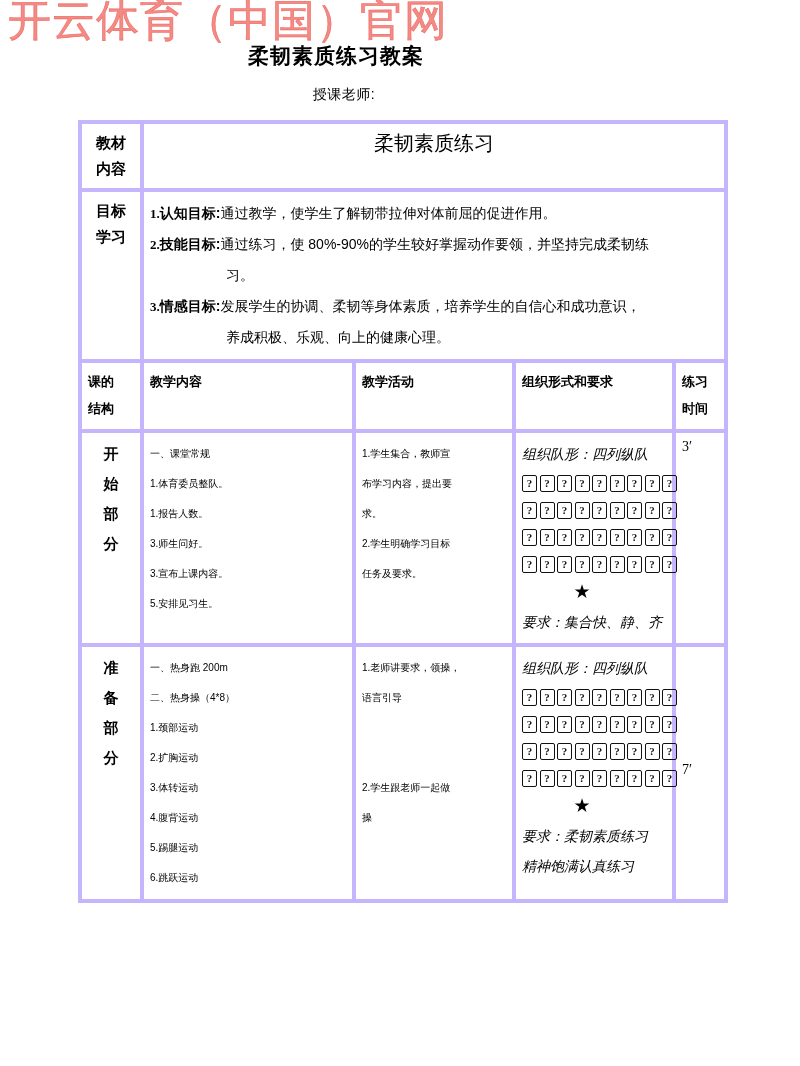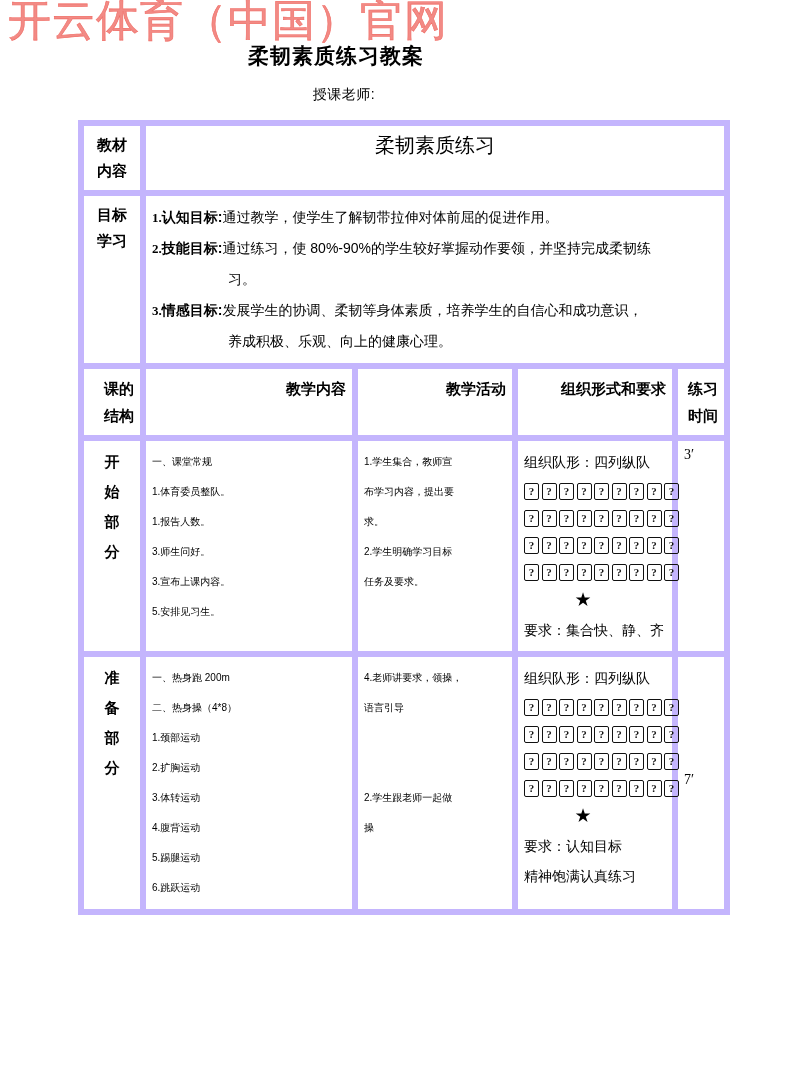--- a/index.html
+++ b/index.html
@@ -62,21 +62,21 @@
     left: 78px;
     width: 646px;
   }
   table.lesson {
     border-collapse: collapse;
     width: 646px;
     table-layout: fixed;
     background: transparent;
   }
   table.lesson td {
-    border: 6px solid #c4b5fd;
+    border: 4px solid #c4b5fd;
     vertical-align: top;
     padding: 6px;
   }
 
   .col-struct  { width: 62px;  }
   .col-content { width: 212px; }
   .col-activity{ width: 160px; }
   .col-org     { width: 160px; }
   .col-time    { width: 52px;  }
 
@@ -117,45 +117,46 @@
   .goal-line { text-indent: 0; padding-left: 0; }
   .goal-line .gnum { font-weight: bold; }
   .goal-line .num-serif {
     font-family: "Liberation Serif", "DejaVu Serif", serif;
     font-size: 13px;
   }
   .goal-cont { padding-left: 76px; }
 
   
   .thead-cell {
-    text-align: right;
-    vertical-align: middle;
-    font-weight: bold;
-    font-size: 15px;
+    text-align: left;
+    vertical-align: middle;
+    font-weight: bold;
+    font-size: 13px;
     line-height: 27px;
     padding: 8px 2px;
+    font-family: Liberation Mono, monospace;
   }
   .thead-cell .ln { display: block; }
 
   
   .cell-body {
     padding: 12px 8px 12px 10px;
     font-size: 10px;
     line-height: 30px;
   }
   .cell-body .ln { display: block; white-space: nowrap; }
   .cell-body .ln.blank { height: 30px; }
 
   
   .cell-org {
     padding: 12px 6px 12px 8px;
     font-size: 14px;
     line-height: 30px;
   }
-  .cell-org .ln { display: block; }
+  .cell-org .ln { display: block; font-style: italic; }
   .formation {
     line-height: 27px;
     white-space: nowrap;
     letter-spacing: 0px;
   }
   .tofu {
     display: inline-block;
     width: 13px;
     height: 15px;
     border: 1.4px solid #111;
@@ -301,34 +302,34 @@
             <span class="ln">一、热身跑 200m</span>
             <span class="ln">二、热身操（4*8）</span>
             <span class="ln">1.颈部运动</span>
             <span class="ln">2.扩胸运动</span>
             <span class="ln">3.体转运动</span>
             <span class="ln">4.腹背运动</span>
             <span class="ln">5.踢腿运动</span>
             <span class="ln">6.跳跃运动</span>
           </td>
         <td class="cell-body">
-            <span class="ln">4.老师讲要求，领操，</span>
+            <span class="ln">1.老师讲要求，领操，</span>
             <span class="ln">语言引导</span>
             <span class="ln blank"></span>
             <span class="ln blank"></span>
             <span class="ln">2.学生跟老师一起做</span>
             <span class="ln">操</span>
           </td>
         <td class="cell-org">
             <span class="ln">组织队形：四列纵队</span>
             <div class="formation"><span class="tofu">?</span><span class="tofu">?</span><span class="tofu">?</span><span class="tofu">?</span><span class="tofu">?</span><span class="tofu">?</span><span class="tofu">?</span><span class="tofu">?</span><span class="tofu">?</span></div>
             <div class="formation"><span class="tofu">?</span><span class="tofu">?</span><span class="tofu">?</span><span class="tofu">?</span><span class="tofu">?</span><span class="tofu">?</span><span class="tofu">?</span><span class="tofu">?</span><span class="tofu">?</span></div>
             <div class="formation"><span class="tofu">?</span><span class="tofu">?</span><span class="tofu">?</span><span class="tofu">?</span><span class="tofu">?</span><span class="tofu">?</span><span class="tofu">?</span><span class="tofu">?</span><span class="tofu">?</span></div>
             <div class="formation"><span class="tofu">?</span><span class="tofu">?</span><span class="tofu">?</span><span class="tofu">?</span><span class="tofu">?</span><span class="tofu">?</span><span class="tofu">?</span><span class="tofu">?</span><span class="tofu">?</span></div>
             <div class="star-row">★</div>
-            <span class="ln">要求：认知目标</span>
+            <span class="ln">要求：柔韧素质练习</span>
             <span class="ln">精神饱满认真练习</span>
           </td>
         <td class="cell-time middle">7′</td>
       </tr>
     </tbody>
   </table>
 </div>
 
 </body></html>

